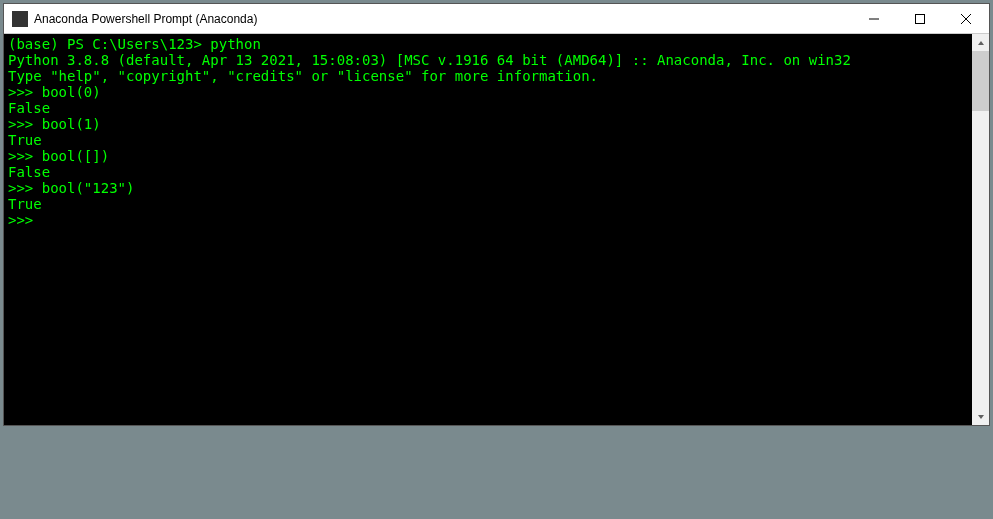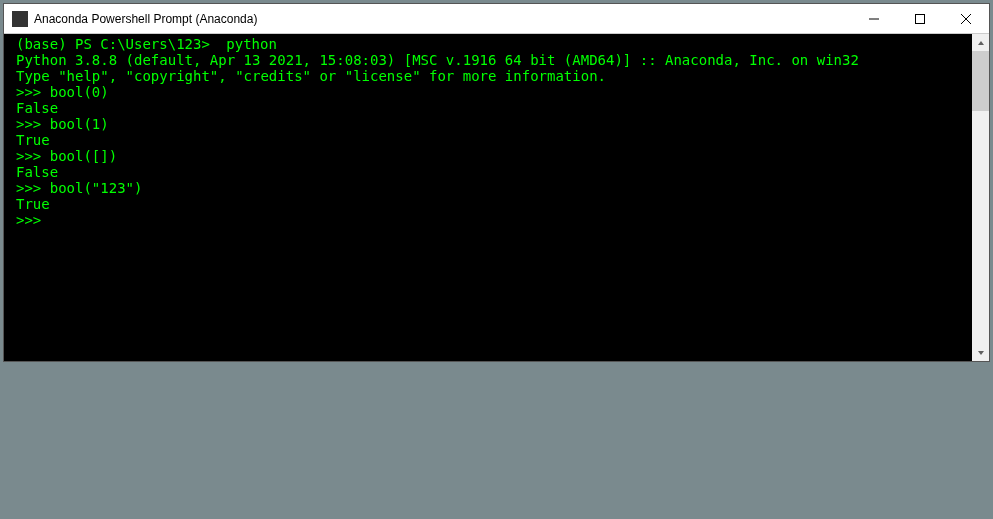--- a/index.html
+++ b/index.html
@@ -9,21 +9,21 @@
       background: #7a8a8e;
       font-family: "Microsoft YaHei", "Segoe UI", sans-serif;
       overflow: hidden;
       position: relative;
     }
     .window {
       position: absolute;
       top: 3px;
       left: 3px;
       width: 987px;
-      height: 359px;
+      height: 423px;
       background: #000;
       border: 1px solid #555;
       display: flex;
       flex-direction: column;
     }
     .titlebar {
       height: 30px;
       background: #fff;
       display: flex;
       align-items: center;
@@ -99,21 +99,21 @@
       position: relative;
     }
     .sb-thumb {
       position: absolute;
       top: 0;
       left: 0;
       width: 17px;
       height: 60px;
       background: #cdcdcd;
     }
-    .green { color: #00ff00; margin-left: 8px; }
+    .green { color: #00ff00; }
     .line { min-height: 16px; }
     .ul { }
   </style>
 </head>
 <body>
 
 <div class="window">
   <div class="titlebar">
     <span class="titlebar-icon"></span>
     <span class="titlebar-title">Anaconda Powershell Prompt (Anaconda)</span>

